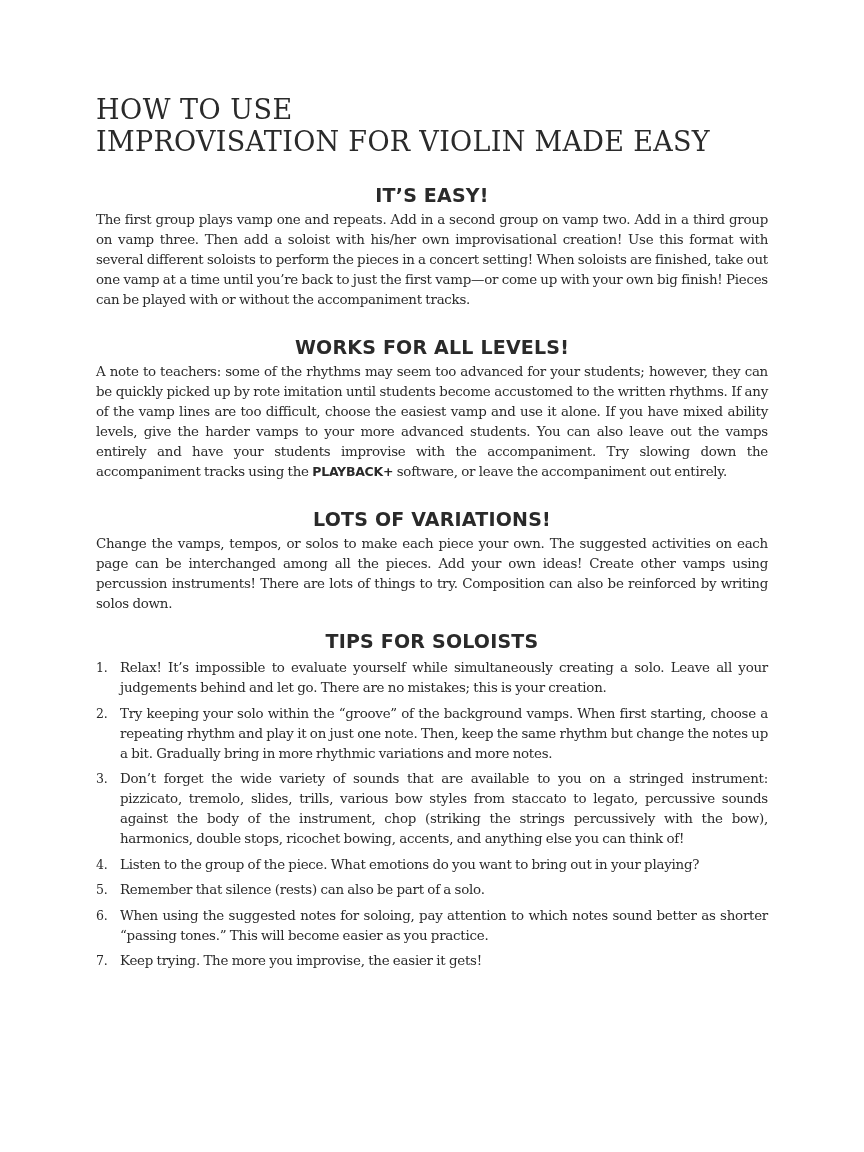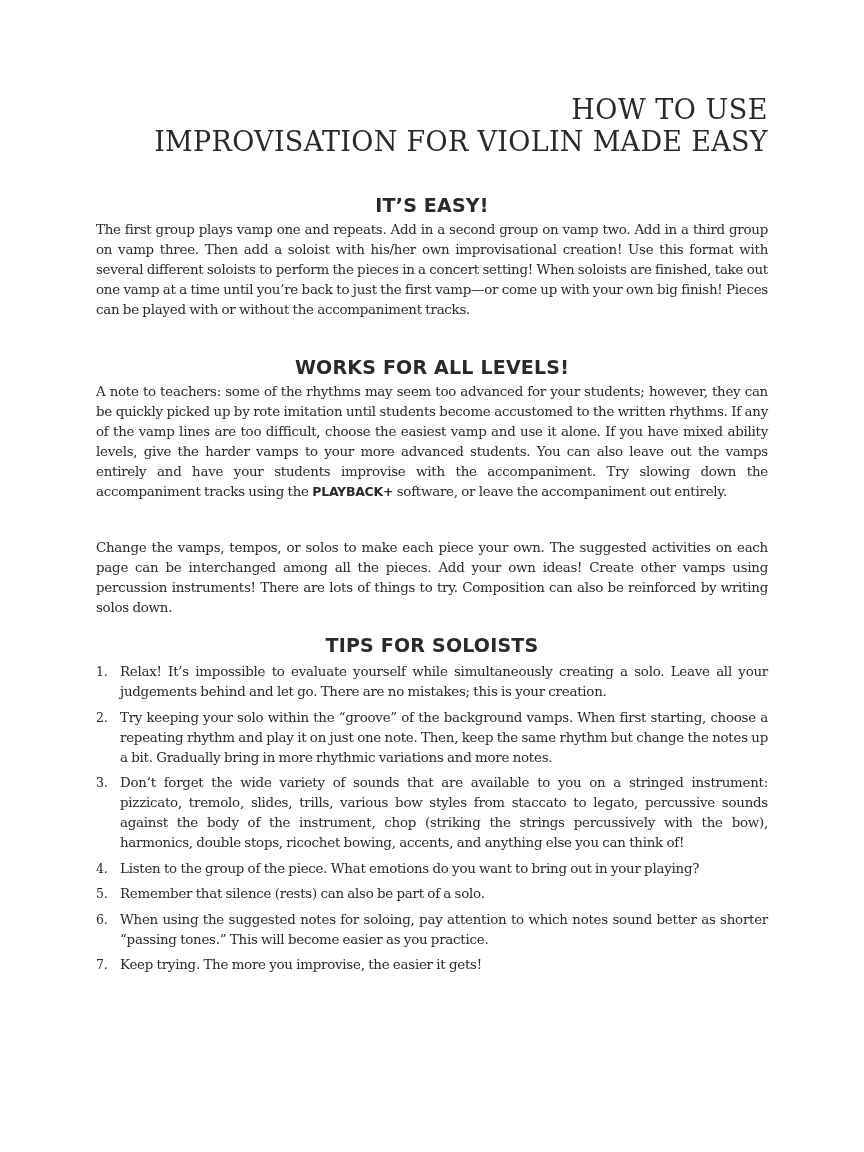--- a/index.html
+++ b/index.html
@@ -15,21 +15,21 @@
       color: #2a2a2a;
       font-family: "DejaVu Serif", serif;
     }
     .page {
       position: absolute;
       left: 96px;
       top: 94px;
       width: 672px;
     }
     .title {
-      text-align: right;
+      text-align: left;
       font-family: "DejaVu Serif", serif;
       font-weight: normal;
       margin: 0;
       color: #2a2a2a;
     }
     .title-line1 {
       font-size: 27px;
       line-height: 32px;
       letter-spacing: 0.5px;
     }
@@ -50,21 +50,21 @@
     }
     .para {
       font-family: "DejaVu Serif", serif;
       font-size: 13.4px;
       line-height: 20px;
       text-align: justify;
       margin: 4px 0 0 0;
       letter-spacing: -0.25px;
       word-spacing: -0.5px;
     }
-    .section { margin-top: 36px; }
+    .section { margin-top: 26px; }
     .section.first { }
     .tips { margin-top: 16px; }
     .tip-list {
       list-style: none;
       padding: 0;
       margin: 6px 0 0 0;
     }
     .tip {
       display: flex;
       font-family: "DejaVu Serif", serif;
@@ -103,20 +103,21 @@
     <h2 class="section-heading">IT’S EASY!</h2>
     <p class="para">The first group plays vamp one and repeats. Add in a second group on vamp two. Add in a third group on vamp three. Then add a soloist with his/her own improvisational creation! Use this format with several different soloists to perform the pieces in a concert setting! When soloists are finished, take out one vamp at a time until you’re back to just the first vamp—or come up with your own big finish! Pieces can be played with or without the accompaniment tracks.</p>
   </div>
 
   <div class="section">
     <h2 class="section-heading">WORKS FOR ALL LEVELS!</h2>
     <p class="para"><span>A note to teachers: some of the rhythms may seem too advanced for your students; however, they can be quickly picked up by rote imitation until students become accustomed to the written rhythms. If any of the vamp lines are too difficult, choose the easiest vamp and use it alone. If you have mixed ability levels, give the harder vamps to your more advanced students. You can also leave out the vamps entirely and have your students improvise with the accompaniment. Try slowing down the accompaniment tracks using the </span><span class="brand">PLAYBACK+</span><span> software, or leave the accompaniment out entirely.</span></p>
   </div>
 
   <div class="section">
+    <h2 class="section-heading">LOTS OF VARIATIONS!</h2>
     <p class="para">Change the vamps, tempos, or solos to make each piece your own. The suggested activities on each page can be interchanged among all the pieces. Add your own ideas! Create other vamps using percussion instruments! There are lots of things to try. Composition can also be reinforced by writing solos down.</p>
   </div>
 
   <div class="tips">
     <h2 class="section-heading">TIPS FOR SOLOISTS</h2>
     <ol class="tip-list">
       <li class="tip">
         <span class="tip-num">1.</span>
         <span class="tip-text">Relax! It’s impossible to evaluate yourself while simultaneously creating a solo. Leave all your judgements behind and let go. There are no mistakes; this is your creation.</span>
       </li>

